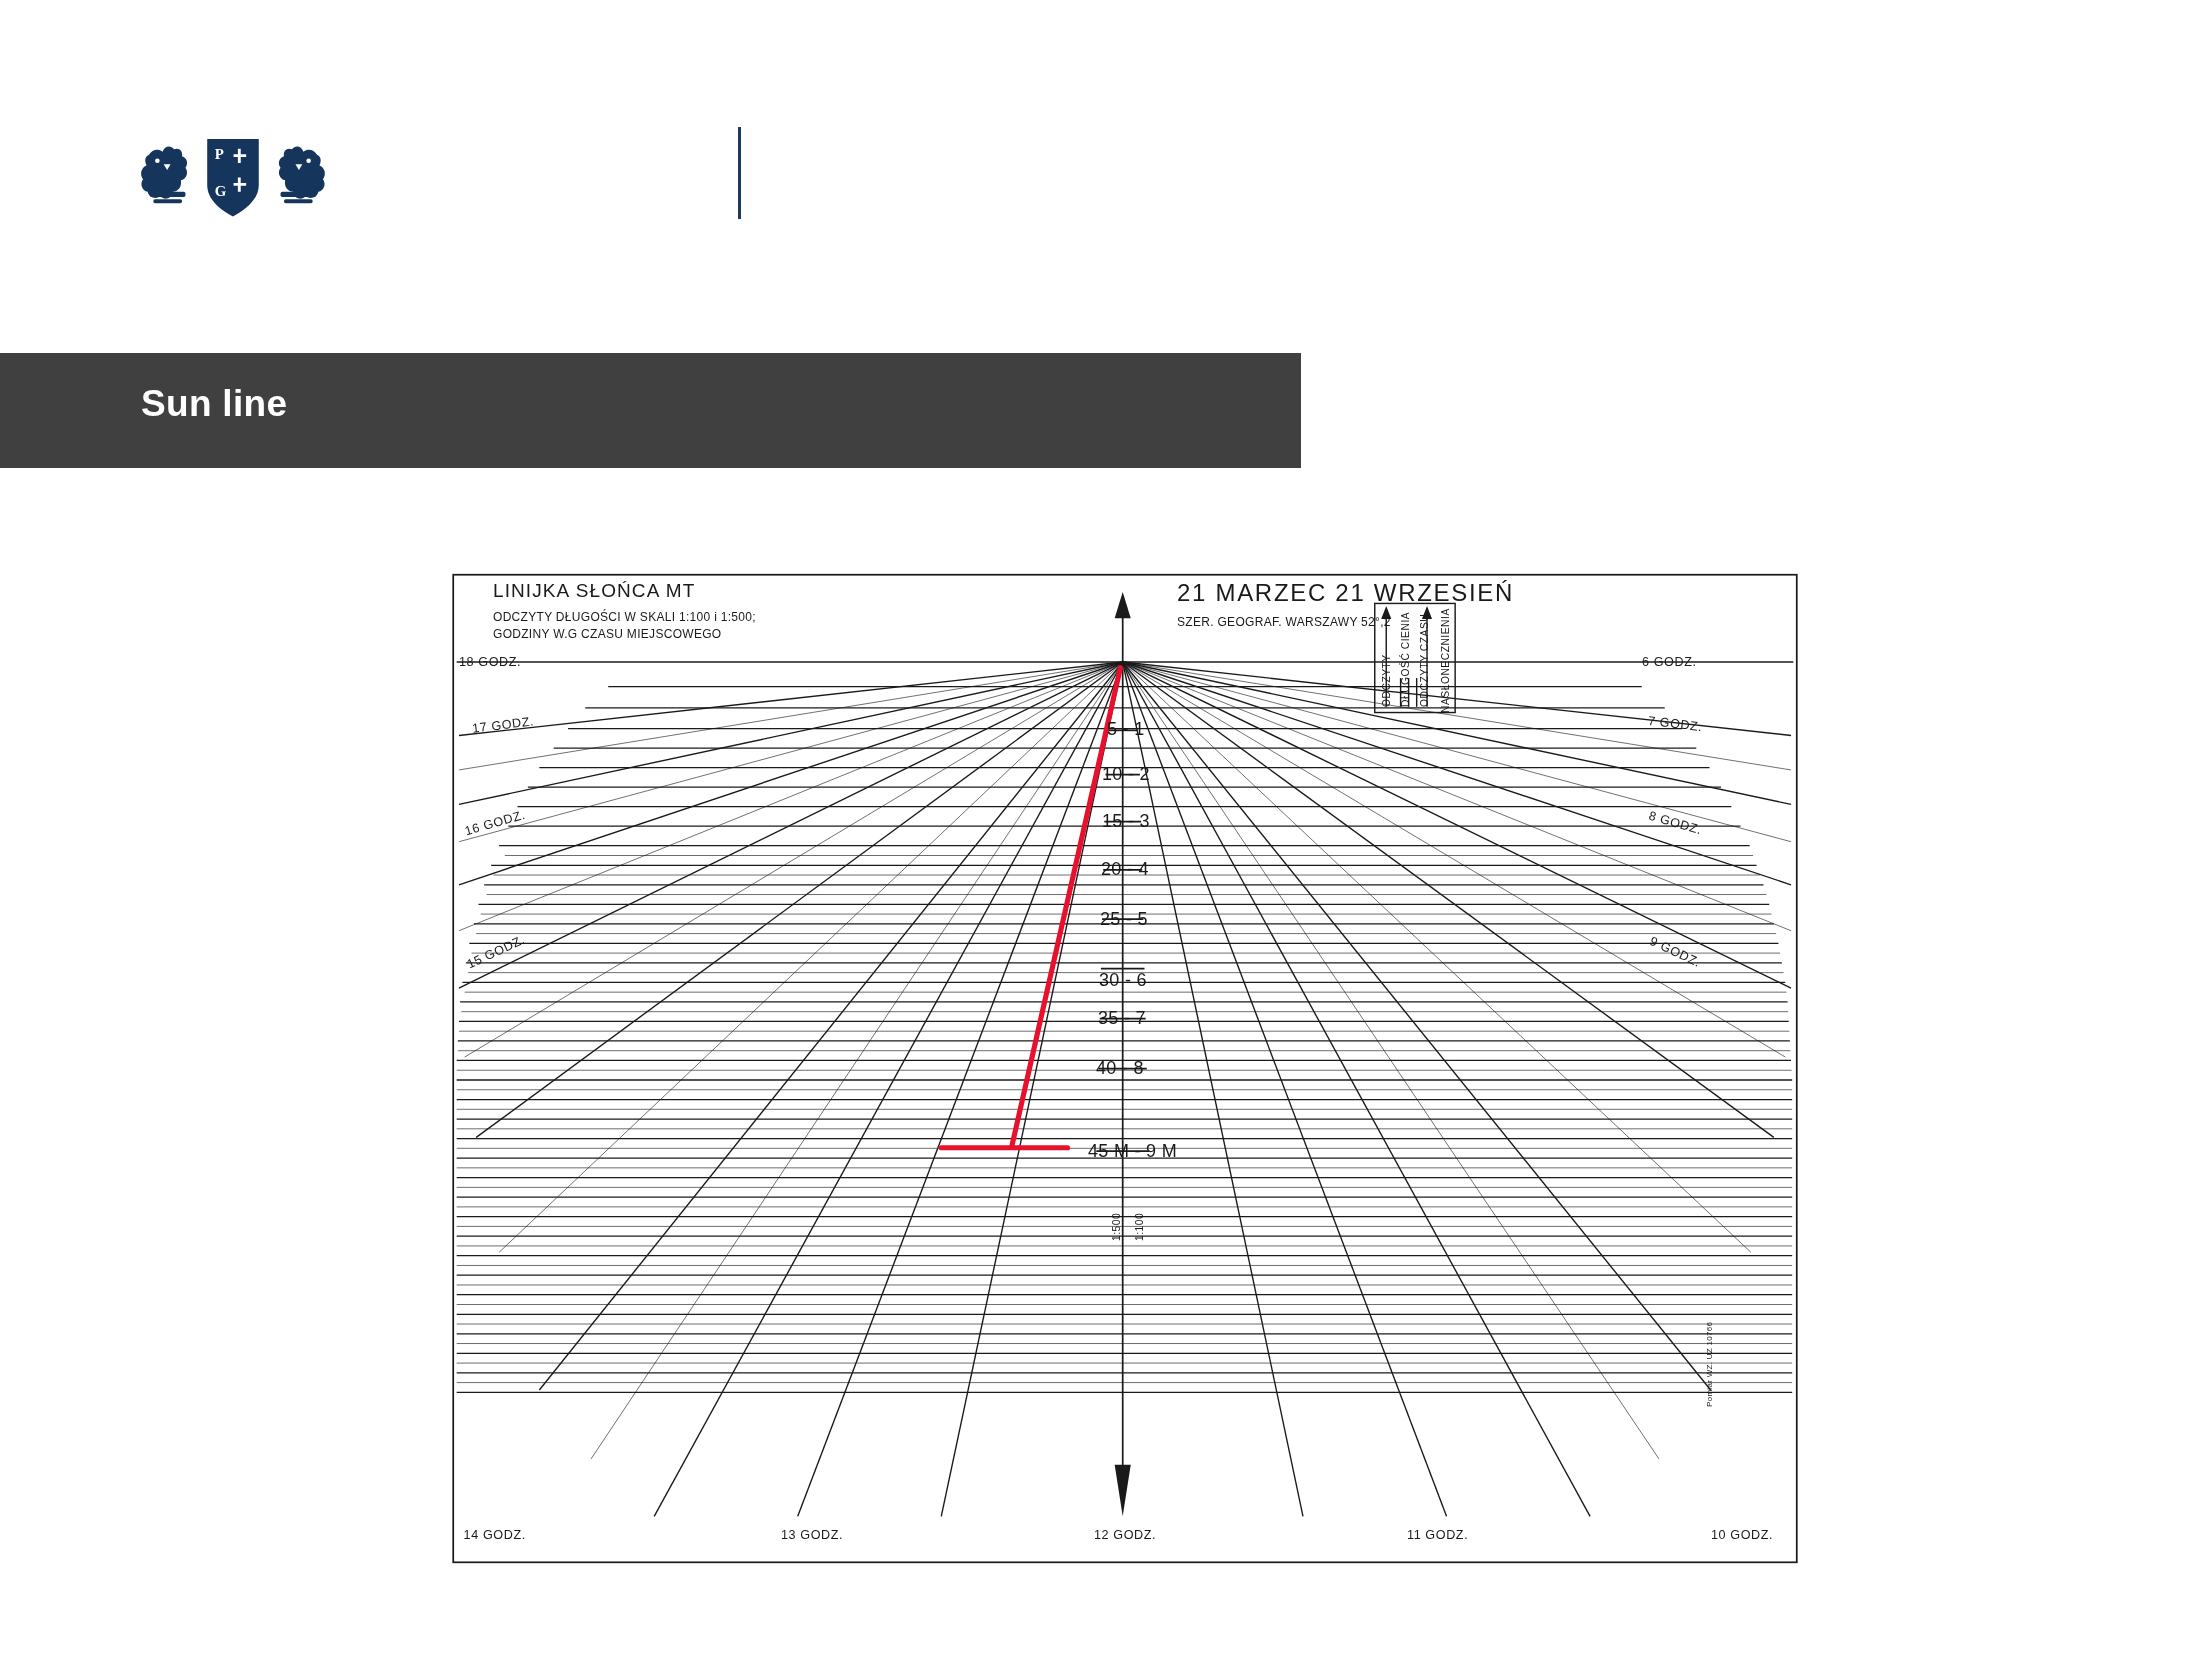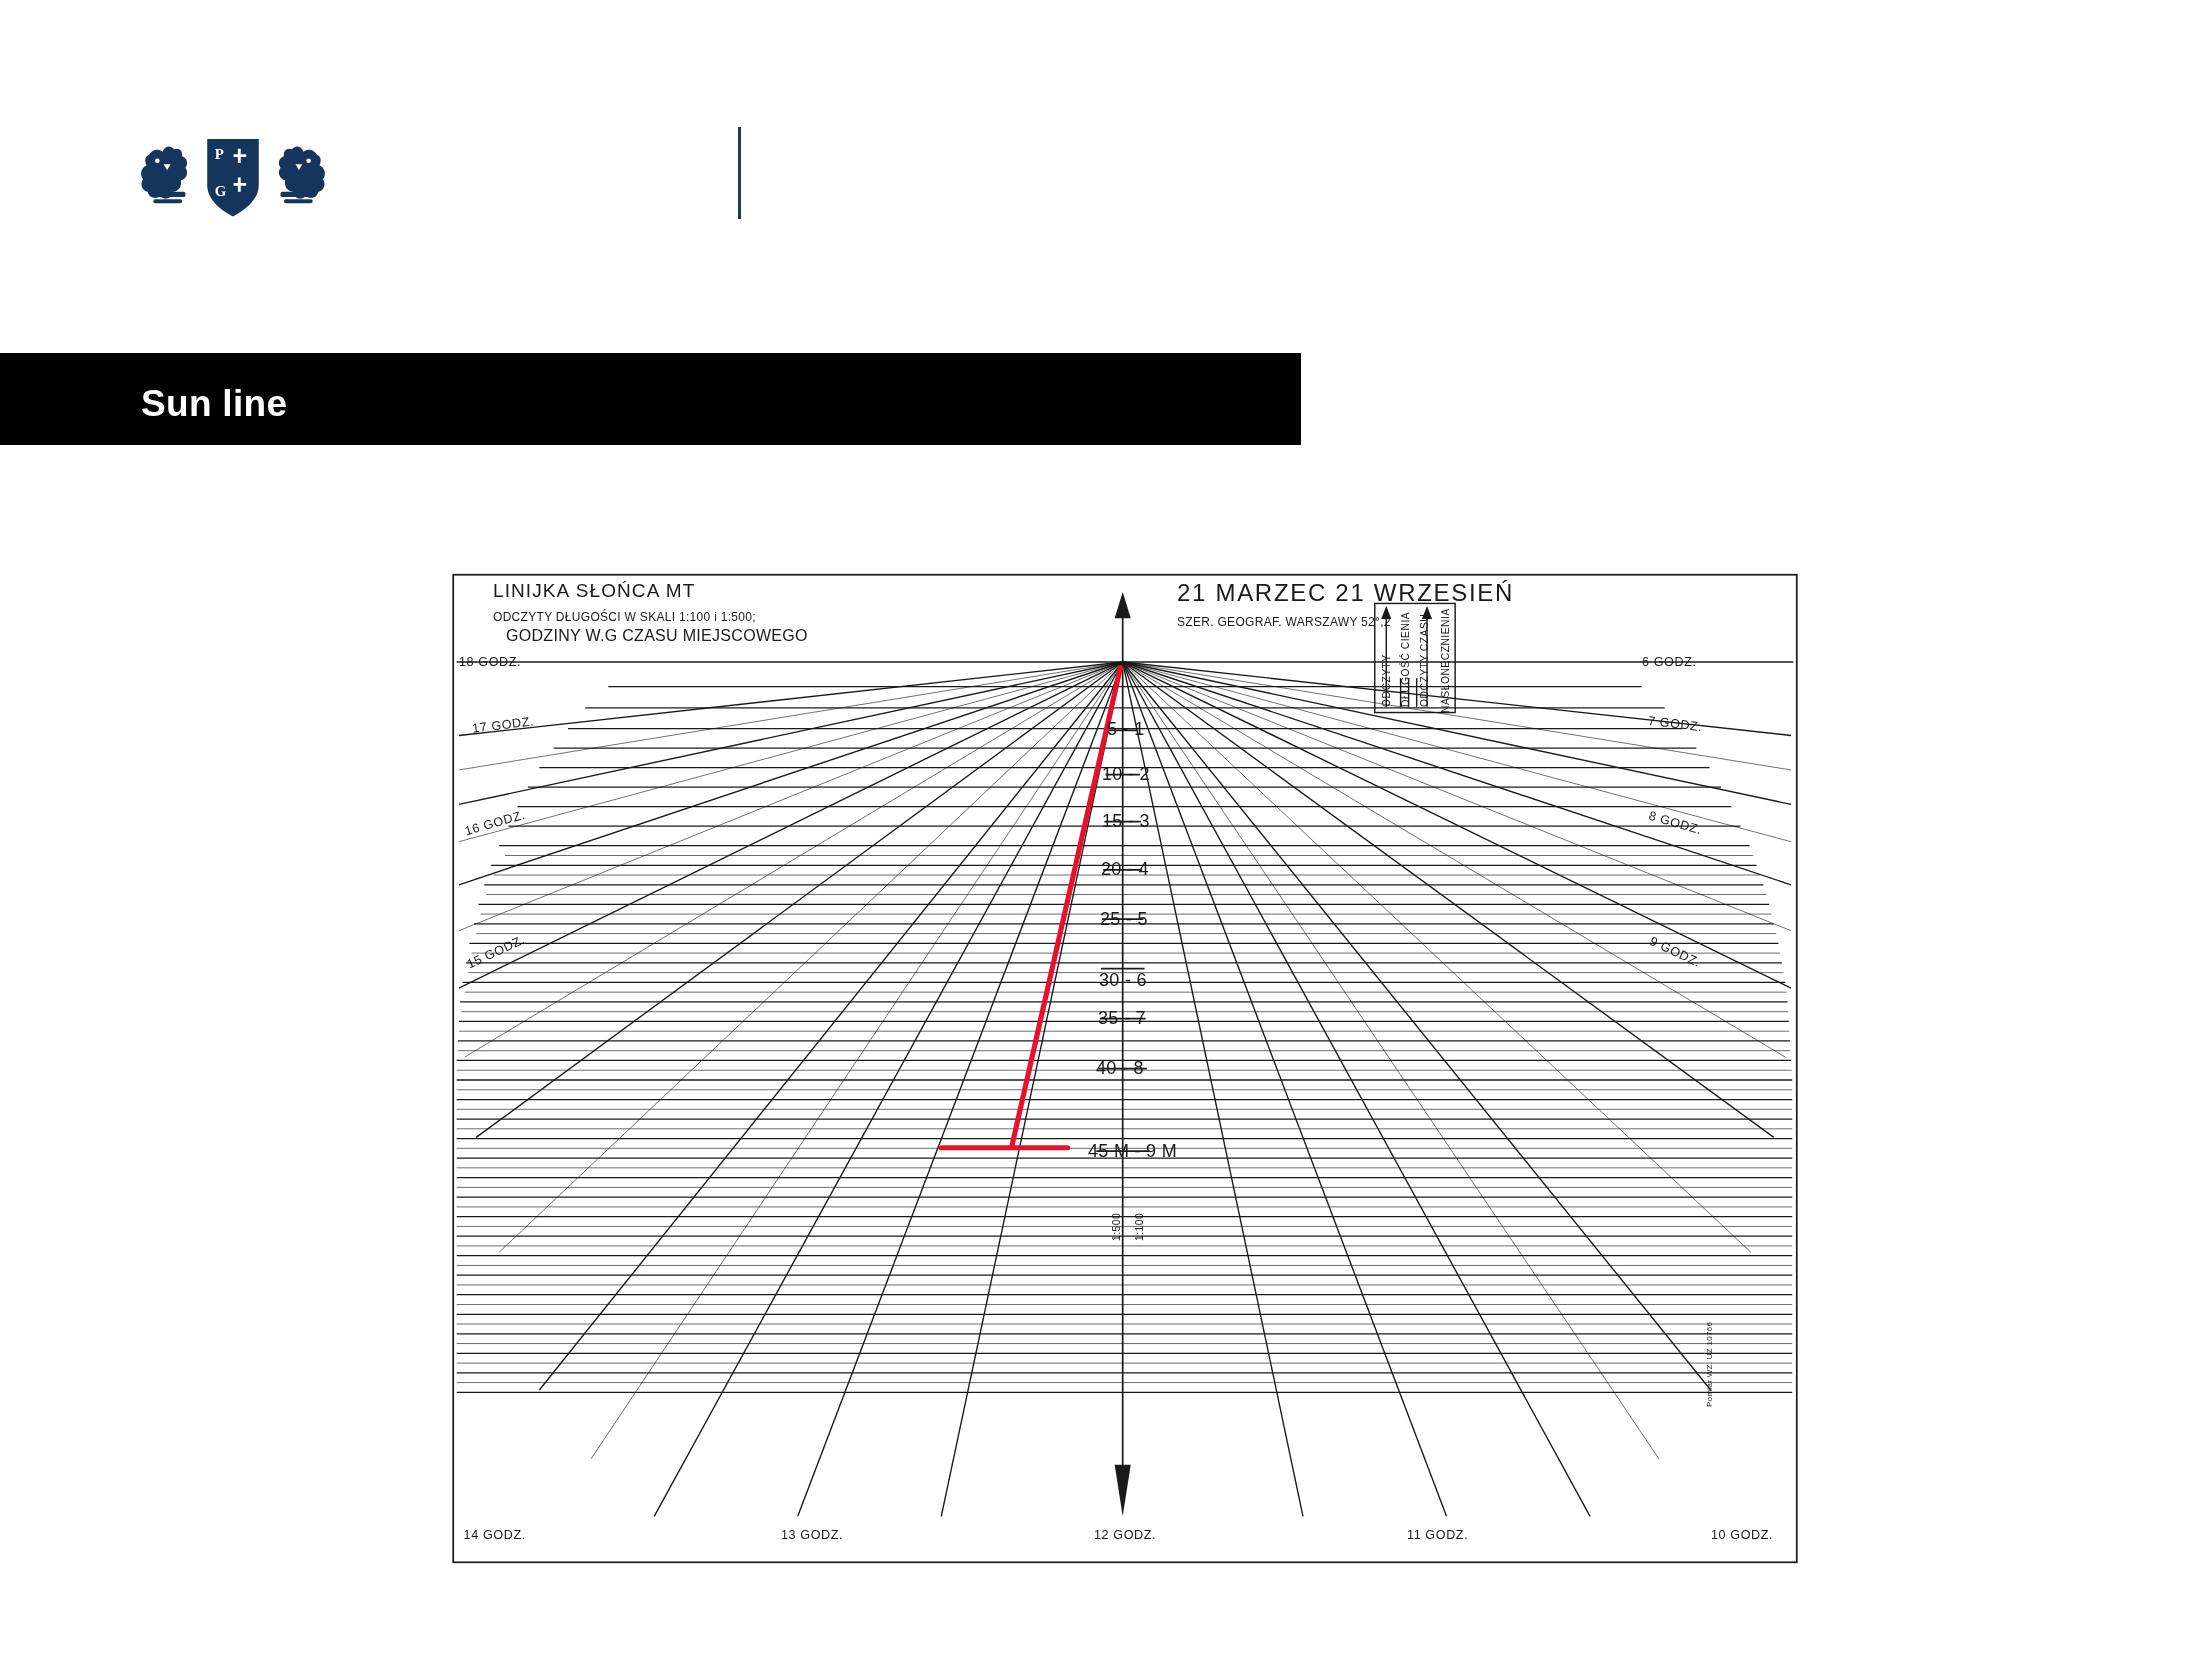--- a/index.html
+++ b/index.html
@@ -60,22 +60,22 @@
     font-size: 27.6px;
     line-height: 1.58;
   }
 
   
   .title-bar {
     position: absolute;
     left: 0;
     top: 353px;
     width: 1301px;
-    height: 92px;
-    background: #000000;
+    height: 115px;
+    background: #404040;
   }
   .title-bar .title-text {
     position: absolute;
     left: 141px;
     top: 30px;
     color: #ffffff;
     font-size: 37px;
     font-weight: bold;
     letter-spacing: 0.3px;
   }
@@ -105,22 +105,22 @@
   }
   .t-title-l {
     left: 57px; top: 17px;
     font-size: 19px; letter-spacing: 1.1px;
   }
   .t-sub1 {
     left: 57px; top: 47px;
     font-size: 12px; letter-spacing: 0.3px;
   }
   .t-sub2 {
-    left: 70px; top: 64px;
-    font-size: 16px; letter-spacing: 0.3px;
+    left: 57px; top: 64px;
+    font-size: 12px; letter-spacing: 0.3px;
   }
   .t-title-r {
     left: 741px; top: 16px;
     font-size: 24px; letter-spacing: 1.7px;
   }
   .t-sub-r {
     left: 741px; top: 52px;
     font-size: 12px; letter-spacing: 0.3px;
   }
   .hour-lbl {

